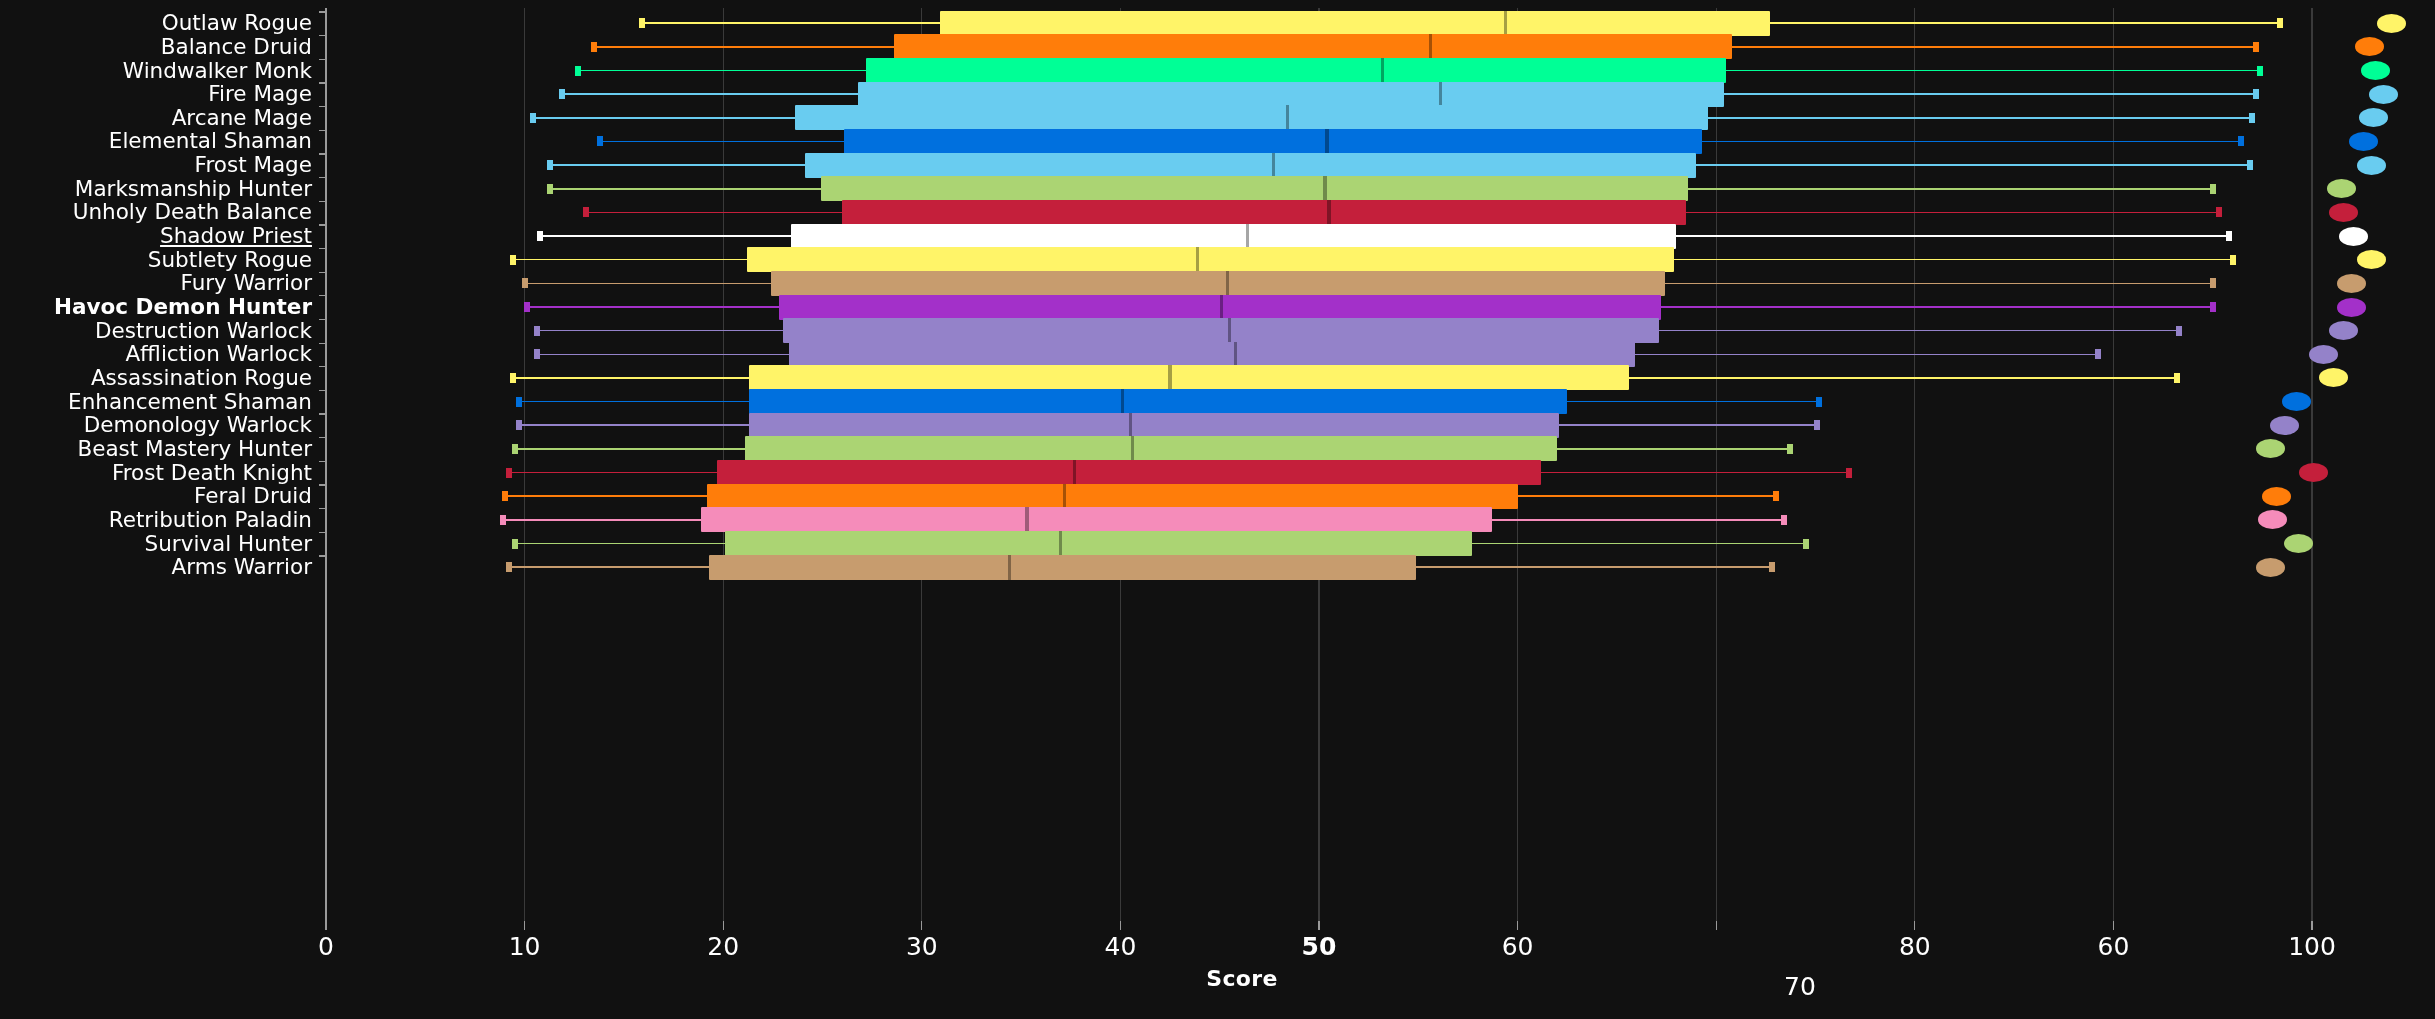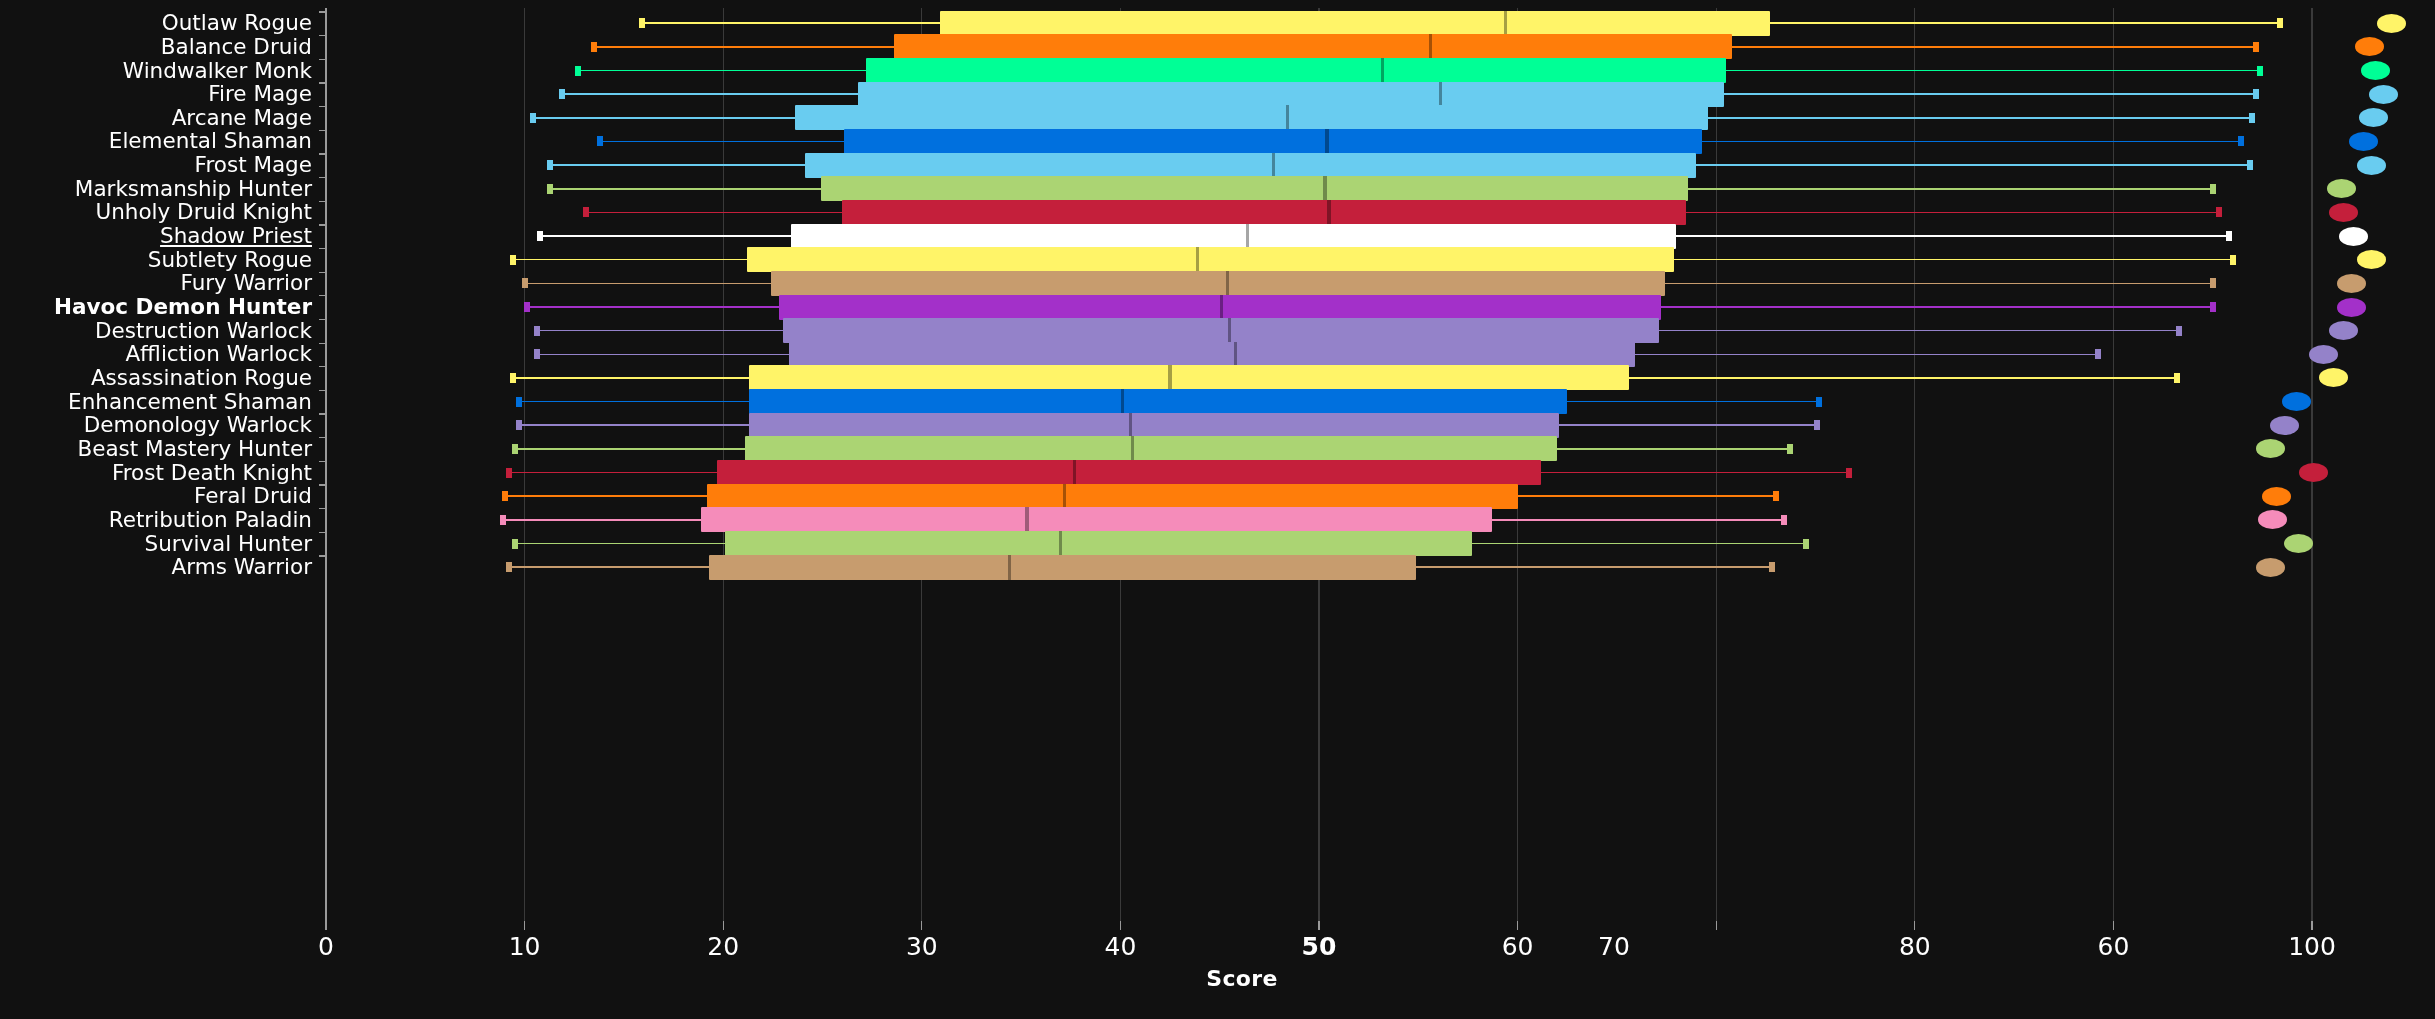--- a/index.html
+++ b/index.html
@@ -76,21 +76,21 @@
       </div>
     <div class="ylabels" id="ylabels">
         <div class="ylabel" style="top: 12.2px;">Outlaw Rogue</div>
         <div class="ylabel" style="top: 35.85px;">Balance Druid</div>
         <div class="ylabel" style="top: 59.5px;">Windwalker Monk</div>
         <div class="ylabel" style="top: 83.15px;">Fire Mage</div>
         <div class="ylabel" style="top: 106.8px;">Arcane Mage</div>
         <div class="ylabel" style="top: 130.45px;">Elemental Shaman</div>
         <div class="ylabel" style="top: 154.1px;">Frost Mage</div>
         <div class="ylabel" style="top: 177.75px;">Marksmanship Hunter</div>
-        <div class="ylabel" style="top: 201.4px;">Unholy Druid Knight</div>
+        <div class="ylabel" style="top: 201.4px;">Unholy Death Balance</div>
         <div class="ylabel" style="top: 225.05px; text-decoration: underline;">Shadow Priest</div>
         <div class="ylabel" style="top: 248.7px;">Subtlety Rogue</div>
         <div class="ylabel" style="top: 272.35px;">Fury Warrior</div>
         <div class="ylabel" style="top: 296px; font-weight: bold;">Havoc Demon Hunter</div>
         <div class="ylabel" style="top: 319.65px;">Destruction Warlock</div>
         <div class="ylabel" style="top: 343.3px;">Affliction Warlock</div>
         <div class="ylabel" style="top: 366.95px;">Assassination Rogue</div>
         <div class="ylabel" style="top: 390.6px;">Enhancement Shaman</div>
         <div class="ylabel" style="top: 414.25px;">Demonology Warlock</div>
         <div class="ylabel" style="top: 437.9px;">Beast Mastery Hunter</div>
@@ -308,20 +308,20 @@
         <div class="xtick" style="left: 2311.3px;"></div>
       </div>
     <div id="xticklabels">
         <div class="xticklabel" style="left: 326px;">0</div>
         <div class="xticklabel" style="left: 524.6px;">10</div>
         <div class="xticklabel" style="left: 723.2px;">20</div>
         <div class="xticklabel" style="left: 921.8px;">30</div>
         <div class="xticklabel" style="left: 1120.4px;">40</div>
         <div class="xticklabel" style="left: 1319px; font-weight: bold;">50</div>
         <div class="xticklabel" style="left: 1517.6px;">60</div>
-        <div class="xticklabel" style="left: 1614px;">70</div>
+        <div class="xticklabel" style="left: 1800px; margin-top: 40px;">70</div>
         <div class="xticklabel" style="left: 1914.8px;">80</div>
         <div class="xticklabel" style="left: 2113.4px;">60</div>
         <div class="xticklabel" style="left: 2312px;">100</div>
       </div>
     <div class="xaxis-title" id="xaxis-title" style="left: 1206px; margin-left: 36px;">Score</div>
   </div>
 </div>
 
 </body></html>

